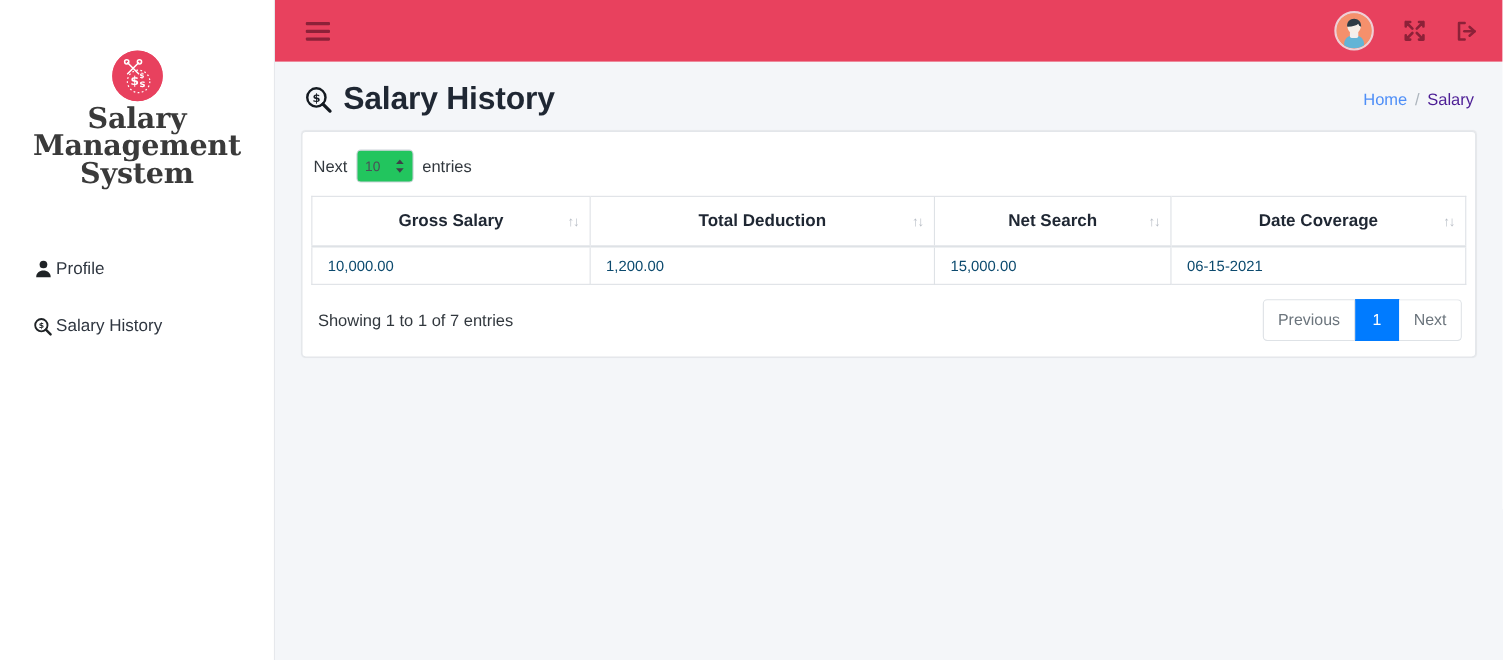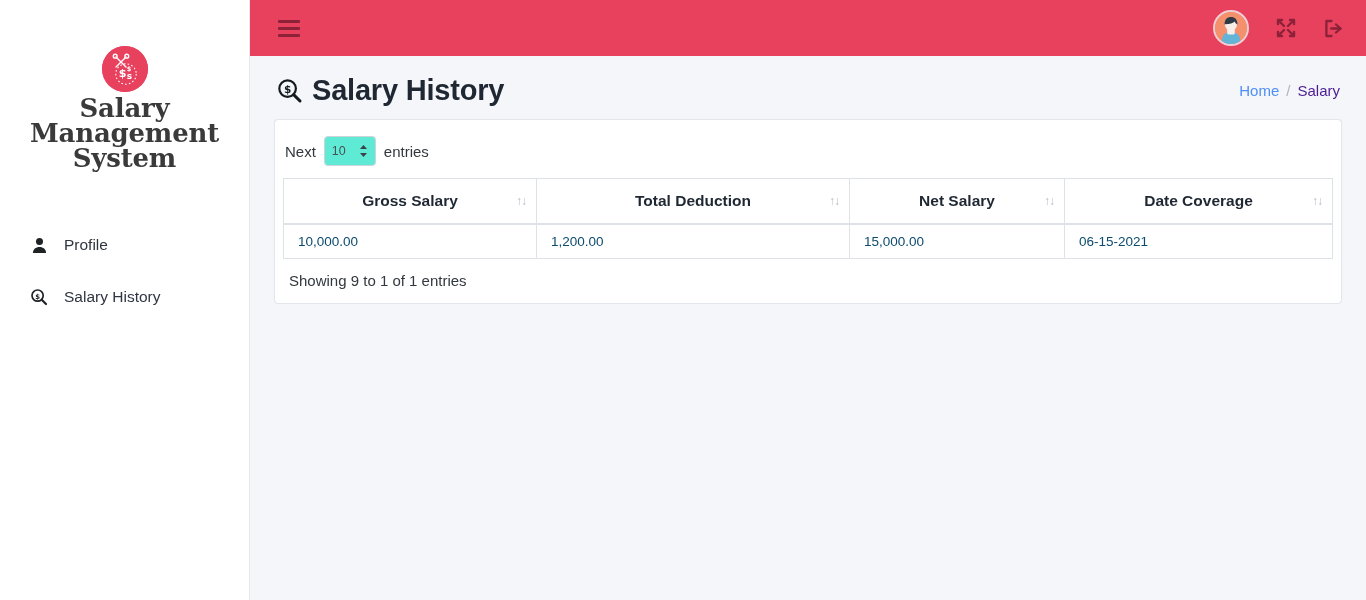--- a/index.html
+++ b/index.html
@@ -35,22 +35,22 @@
     font-family: "DejaVu Serif", serif;
     font-weight: 700;
     font-size: 26px;
     line-height: 25px;
     color: #3a3a3a;
     letter-spacing: -0.2px;
     padding: 0 14px;
   }
   .nav { margin-top: 56px; }
   .nav-item {
-    display: flex; align-items: flex-end;
-    gap: 14px;
+    display: flex; align-items: flex-start;
+    gap: 1px;
     padding: 9px 10px 9px 28px;
     color: #2f3640;
     font-size: 15.5px;
     cursor: pointer;
     text-decoration: none;
   }
   .nav-item + .nav-item { margin-top: 16px; }
   .nav-ico { width: 22px; display: flex; justify-content: center; color: #1f2326; }
   .nav-ico svg { display: block; }
 
@@ -115,21 +115,21 @@
     display: flex; align-items: center;
     padding: 2px 2px 12px 2px;
   }
   .len-ctl {
     display: flex; align-items: center; gap: 8px;
     font-size: 15px; color: #32383e;
   }
   .len-select {
     width: 52px; height: 30px;
     border: 1px solid #ced4da; border-radius: 4px;
-    background: #5eead4; color: #495057;
+    background: #22c55e; color: #495057;
     font-size: 12.5px;
     font-family: "Liberation Sans", sans-serif;
     padding-left: 7px;
     appearance: none; -webkit-appearance: none;
     cursor: pointer;
     position: relative;
   }
   .len-wrap { position: relative; display:inline-flex; align-items:center; }
   .len-arrows {
     position: absolute; right: 8px; top: 50%; transform: translateY(-50%);
@@ -349,40 +349,45 @@
             <tr>
               <th>
                 <span>Gross Salary</span>
                 <span class="sort-ico">↑↓</span>
               </th>
               <th>
                 <span>Total Deduction</span>
                 <span class="sort-ico">↑↓</span>
               </th>
               <th>
-                <span>Net Salary</span>
+                <span>Net Search</span>
                 <span class="sort-ico">↑↓</span>
               </th>
               <th>
                 <span>Date Coverage</span>
                 <span class="sort-ico">↑↓</span>
               </th>
             </tr>
           </thead>
           <tbody>
             <tr>
               <td>10,000.00</td>
               <td>1,200.00</td>
               <td>15,000.00</td>
               <td>06-15-2021</td>
             </tr>
           </tbody>
         </table>
 
         <div class="card-foot">
-          <div class="dt-info">Showing 9 to 1 of 1 entries</div>
+          <div class="dt-info">Showing 1 to 1 of 7 entries</div>
+          <div class="pagination">
+            <div class="pg">Previous</div>
+            <div class="pg active">1</div>
+            <div class="pg">Next</div>
+          </div>
         </div>
 
       </div>
     </div>
 
   </div>
 </div>
 
 </body></html>

